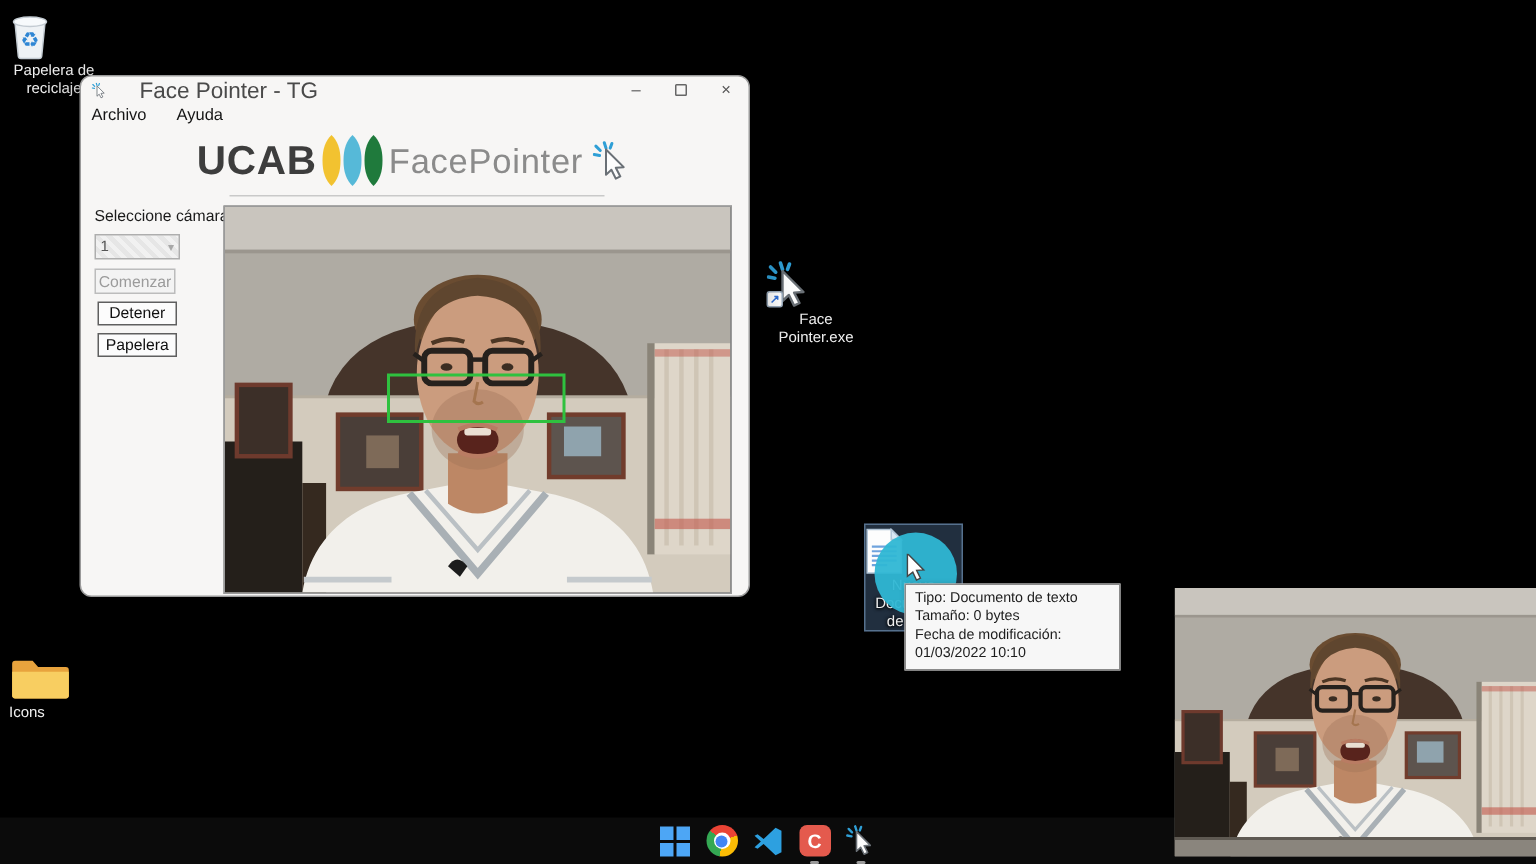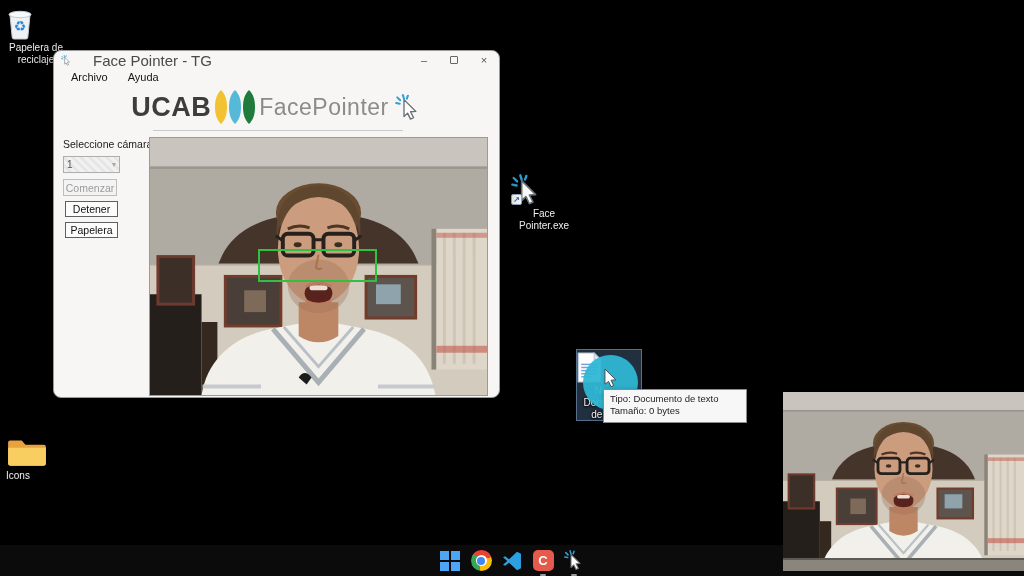--- a/index.html
+++ b/index.html
@@ -32,21 +32,21 @@
 
   
   #app-window { position:absolute; left:53px; top:50px; width:447px; height:348px; background:#f7f6f5;
                 border-radius:8px; box-shadow:0 10px 28px rgba(0,0,0,.6); z-index:1; overflow:hidden;
                 border:1px solid #9a9a9a; }
   #title-bar { height:18px; display:flex; align-items:center; padding-left:7px; }
   #title-text { font-size:15px; color:#4a4a4a; margin-left:21px; flex:1; }
   .win-ctl { width:30px; height:18px; display:flex; align-items:center; justify-content:center;
              font-size:11px; color:#555; }
   .max-box { width:8px; height:8px; border:1px solid #666; border-radius:1px; }
-  #menu-bar { height:16px; display:flex; gap:20px; padding-left:17px; align-items:center; }
+  #menu-bar { height:16px; display:flex; gap:20px; padding-left:7px; align-items:center; }
   .menu-item { font-size:11px; color:#151515; }
   #logo-row { position:absolute; left:0; top:35px; width:100%; height:42px;
               display:flex; align-items:center; justify-content:center; gap:2px; }
   #logo-ucab { font-size:27px; font-weight:bold; color:#3d3d3d; letter-spacing:0.5px; }
   #logo-product { font-size:23px; color:#8b8b8b; letter-spacing:0.5px; }
   #logo-divider { position:absolute; left:99px; top:79px; width:250px; height:1px; background:#c9c9c9; }
 
   .side-label { position:absolute; left:9px; top:87px; font-size:10.5px; color:#1a1a1a; }
   #camera-select { position:absolute; left:9px; top:105px; width:57px; height:17px;
                    background:repeating-linear-gradient(45deg,#f1f1f1 0 3px,#e6e6e6 3px 6px);
@@ -217,20 +217,21 @@
 <div id="click-circle"></div>
 <div id="click-cursor">
   <svg width="17" height="19">
       <use href="#sym-click-cursor"></use>
     </svg>
 </div>
 
 <div id="file-tooltip">
   <div>Tipo: Documento de texto</div>
   <div>Tamaño: 0 bytes</div>
+  <div>Fecha de modificación: 01/03/2022 10:10</div>
 </div>
 
 <div id="app-window">
   <div id="title-bar">
     <svg width="11" height="11">
         <use href="#sym-cursor-spark"></use>
       </svg>
     <span id="title-text">Face Pointer - TG</span>
     <span class="win-ctl">–</span>
     <span class="win-ctl">

